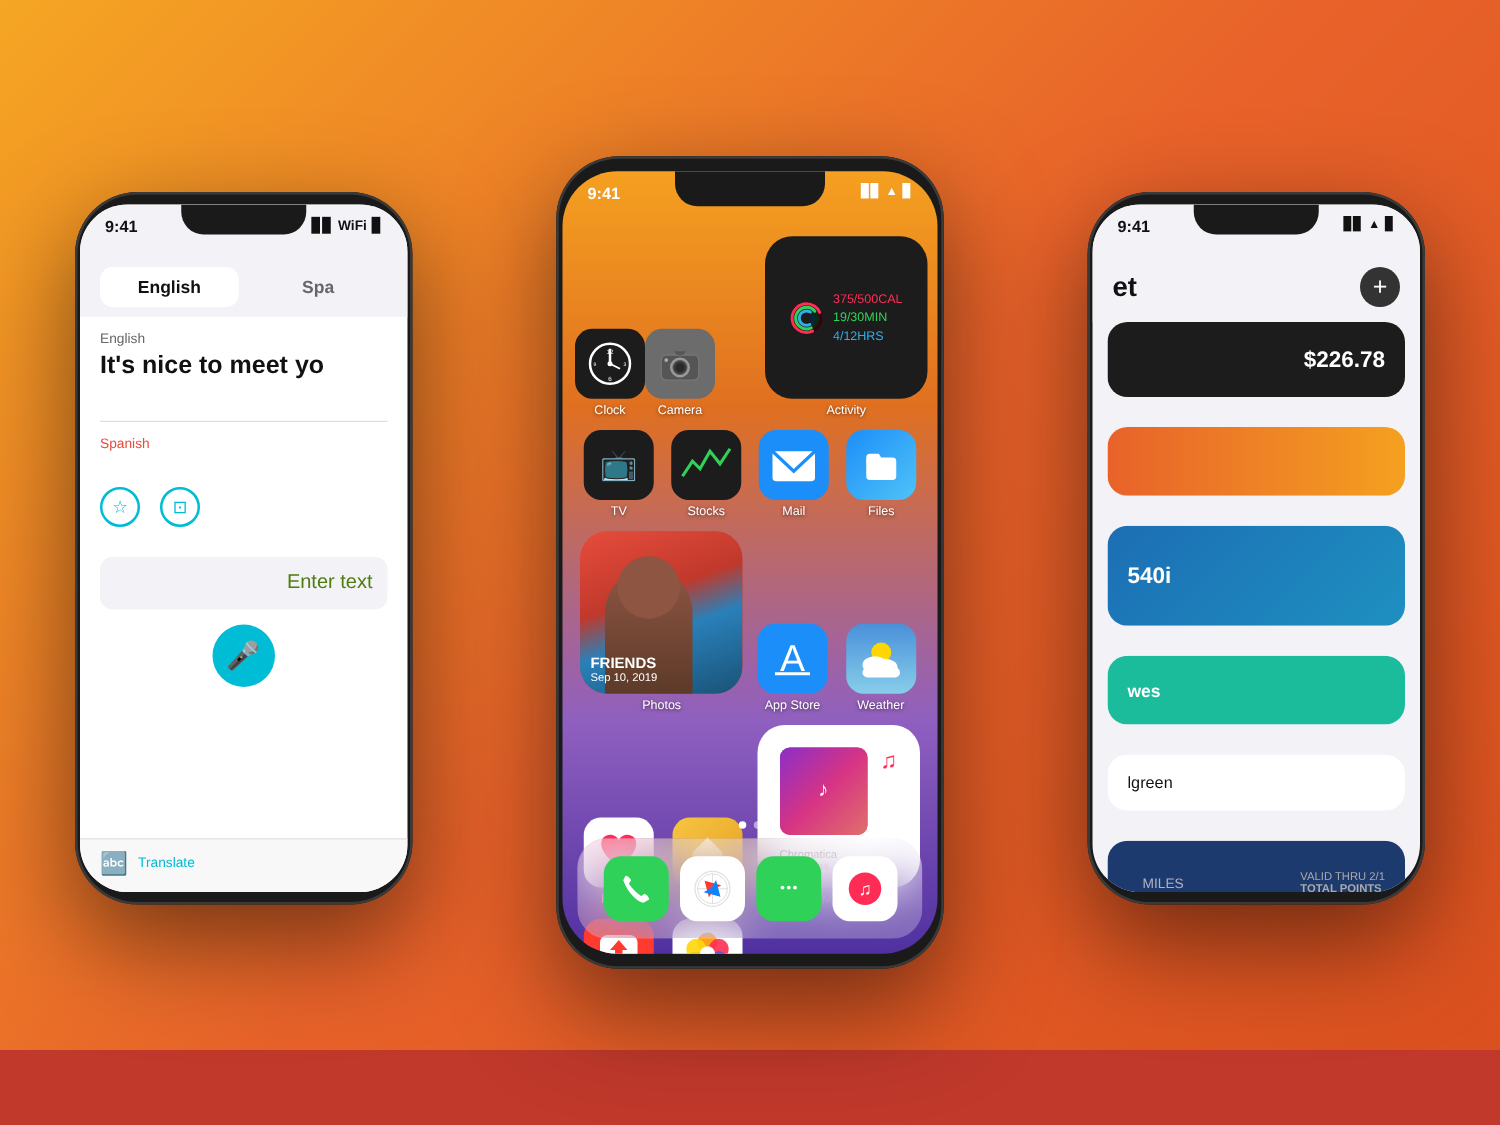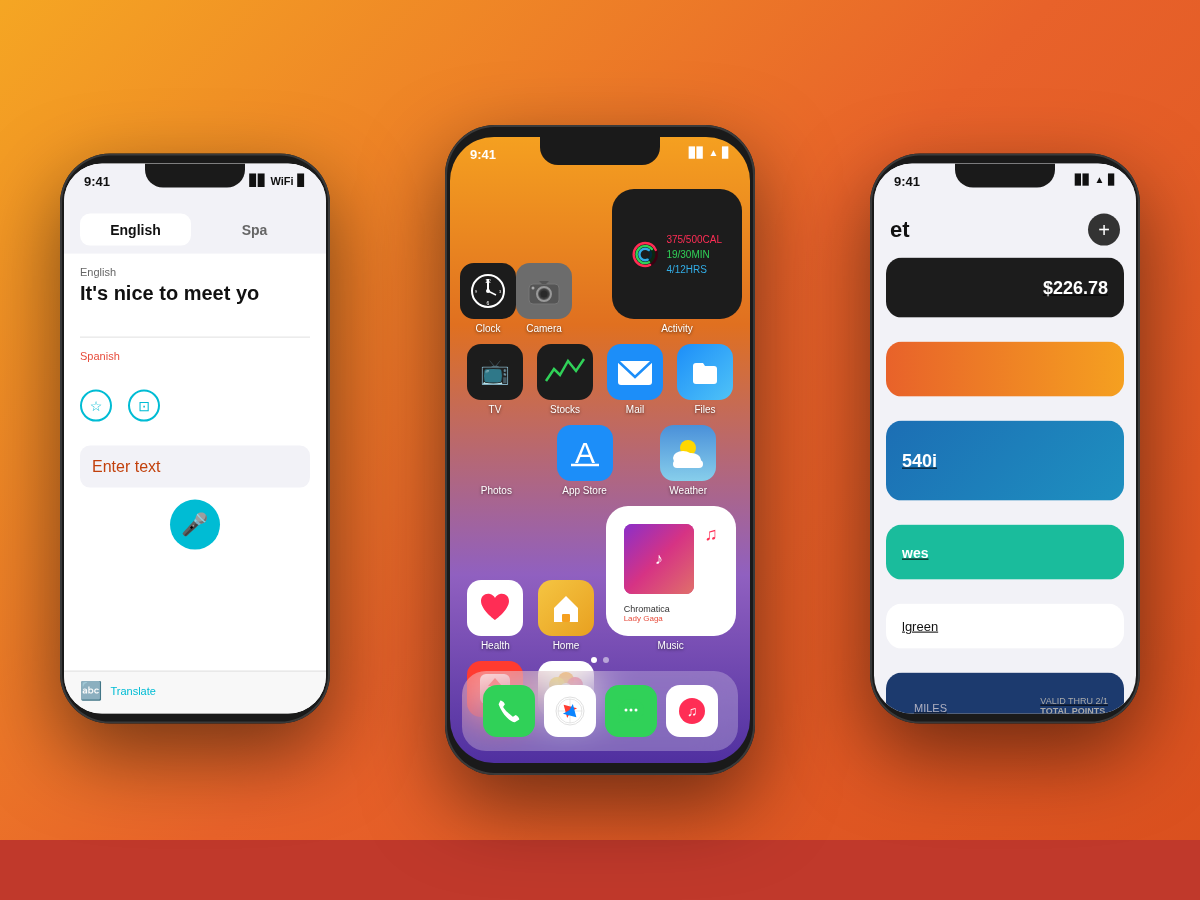--- a/index.html
+++ b/index.html
@@ -329,22 +329,23 @@
       align-items: center;
       justify-content: center;
       color: #00bcd4;
       font-size: 14px;
     }
     .input-area {
       margin: 12px 16px;
       padding: 12px;
       background: #f2f2f7;
       border-radius: 10px;
-      color: #c2410c;
+      color: #4d7c0f;
       font-size: 16px;
+      text-align: right;
     }
     .mic-btn {
       width: 50px;
       height: 50px;
       border-radius: 50%;
       background: #00bcd4;
       display: flex;
       align-items: center;
       justify-content: center;
       margin: 8px auto;
@@ -391,21 +392,20 @@
       color: white;
       display: flex;
       align-items: center;
       justify-content: center;
       font-size: 20px;
     }
     .card {
       margin: 0 12px 24px;
       border-radius: 16px;
       overflow: hidden;
-      text-decoration: underline;
     }
     .card-black {
       background: #1c1c1c;
       height: 60px;
       display: flex;
       align-items: center;
       justify-content: flex-end;
       padding: 0 16px;
     }
     .card-amount {
@@ -703,20 +703,32 @@
                 <path d="M8 18 L8 14 Q8 11 11 11 L18 11 L20 14 Z" fill="white"></path>
               </svg>
             </div>
             <span class="lbl">Files</span>
           </div>
         </div>
 
         <div class="row">
 
           <div style="display:flex;flex-direction:column;align-items:center;">
+            <div class="widget-2x2 photos-widget">
+
+              <div style="width:100%;height:100%;background:linear-gradient(160deg,#e74c3c 0%,#c0392b 40%,#2980b9 60%,#1a5276 100%);position:relative;">
+
+                <div style="position:absolute;bottom:0;left:20px;width:70px;height:100px;background:linear-gradient(180deg,#8e5543,#5d3a28);border-radius:35px 35px 0 0;"></div>
+                <div style="position:absolute;bottom:60px;left:30px;width:50px;height:50px;background:#8e5543;border-radius:50%;"></div>
+                <div class="photos-widget-label">
+                  <div style="font-size:12px;font-weight:800;">FRIENDS</div>
+                  <div class="photos-widget-sub">Sep 10, 2019</div>
+                </div>
+              </div>
+            </div>
             <span class="lbl" style="margin-top:4px;">Photos</span>
           </div>
           <div class="app-unit">
             <div class="icon-box app-appstore">
               <svg width="46" height="46" viewBox="0 0 46 46">
                 <text x="23" y="33" font-size="30" text-anchor="middle" fill="white">A</text>
                 <line x1="9" y1="35" x2="37" y2="35" stroke="white" stroke-width="2.5"></line>
               </svg>
             </div>
             <span class="lbl">App Store</span>

